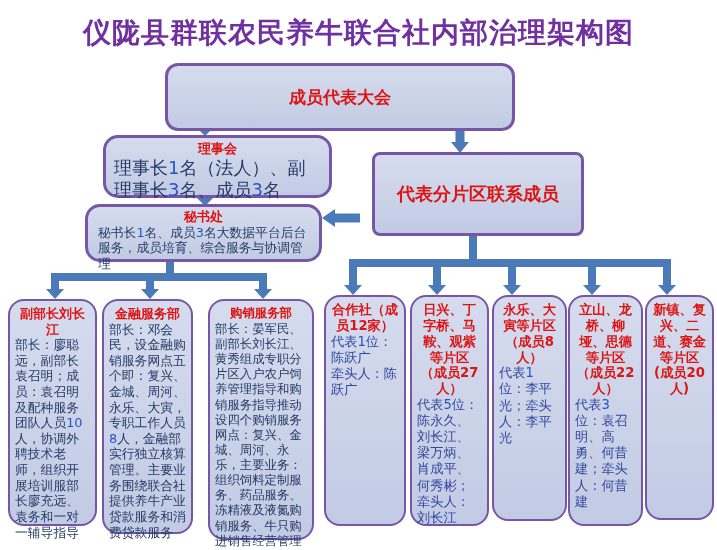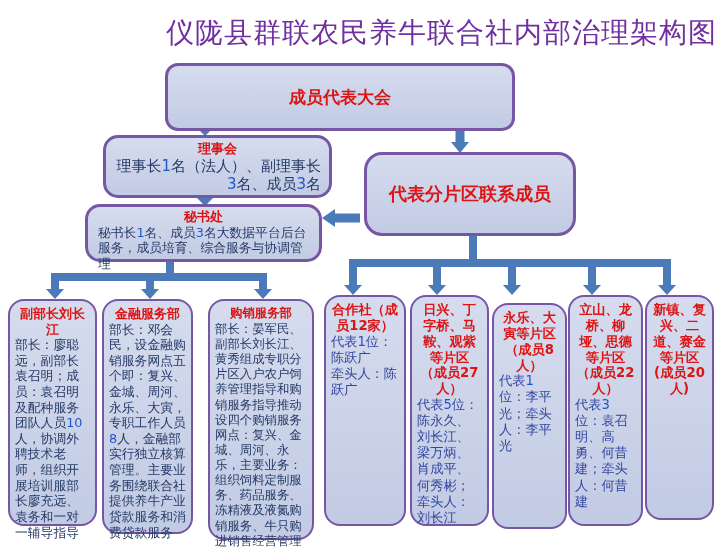--- a/index.html
+++ b/index.html
@@ -2,22 +2,22 @@
 <html><head>
 <meta charset="utf-8">
 <style>
   html,body{margin:0;padding:0;}
   body{
     width:717px;height:550px;position:relative;background:#ffffff;
     font-family:"DejaVu Sans","Liberation Sans",sans-serif;
     overflow:hidden;
   }
   .page-title{
-    position:absolute;left:0;top:14px;width:717px;text-align:right;
-    font-size:28px;font-weight:normal;color:#7030a0;letter-spacing:1px;
+    position:absolute;left:0;top:14px;width:717px;text-align:center;
+    font-size:28px;font-weight:bold;color:#7030a0;letter-spacing:1px;
   }
   .connectors{position:absolute;left:0;top:0;z-index:1;pointer-events:none;}
   .node{
     position:absolute;z-index:2;box-sizing:border-box;
     background:linear-gradient(#d6dcee,#c2cbe4);
     border:3px solid #7757a5;border-radius:15px;
   }
   .node-title{
     color:#dc1414;font-weight:bold;text-align:center;line-height:1.2;
   }
@@ -26,40 +26,40 @@
   .body-blue{color:#33479f;}
   .digit{color:#2256c8;}
   
   .assembly{left:165px;top:63px;width:350px;height:68px;border-radius:13px;
     display:flex;flex-direction:column;justify-content:center;}
   .assembly .l1{font-size:17px;}
   .assembly .l2{font-size:15px;}
   
   .council{left:103px;top:135px;width:229px;height:63px;padding:3px 8px;}
   .council .node-title{font-size:13px;}
-  .council .node-body{font-size:15px;text-align:right;}
+  .council .node-body{font-size:18px;}
   
   .secretariat{left:85px;top:204px;width:237px;height:58px;padding:2px 10px;}
   .secretariat .node-title{font-size:13px;}
   .secretariat .node-body{font-size:12.8px;}
   
-  .liaison{left:364px;top:152px;width:212px;height:84px;
-    display:flex;align-items:center;justify-content:center;border-radius:18px;}
+  .liaison{left:372px;top:152px;width:212px;height:84px;
+    display:flex;align-items:center;justify-content:center;border-radius:8px;}
   .liaison .node-title{font-size:18px;}
   
   .dept{padding:5px 5px;border-radius:16px;border-width:2.5px;}
   .dept .node-title{font-size:13px;}
   .dept .node-body{font-size:12.8px;}
   .d0{left:8px;  top:299px;width:89px; height:227px;}
   .d1{left:102px;top:299px;width:91px; height:235px;}
   .d2{left:199px;top:299px;width:106px;height:241px;margin-left:9px;}
   .d2 .node-title,.d2 .node-body{font-size:12.4px;}
   .d3{left:324px;top:295px;width:82px; height:231px;}
   .d4{left:410px;top:295px;width:79px; height:231px;}
-  .d5{left:492px;top:295px;width:75px; height:226px;margin-top:8px;}
+  .d5{left:492px;top:295px;width:75px; height:226px;}
   .d6{left:568px;top:295px;width:75px; height:231px;}
   .d7{left:645px;top:295px;width:69px; height:225px;}
   .d3 .node-title,.d3 .node-body,.d4 .node-title,.d4 .node-body,
   .d5 .node-title,.d5 .node-body,.d6 .node-title,.d6 .node-body,
   .d7 .node-title,.d7 .node-body{font-size:13.2px;}
 </style>
 </head>
 <body>
 
 <svg class="connectors" width="717" height="550" viewBox="0 0 717 550">

